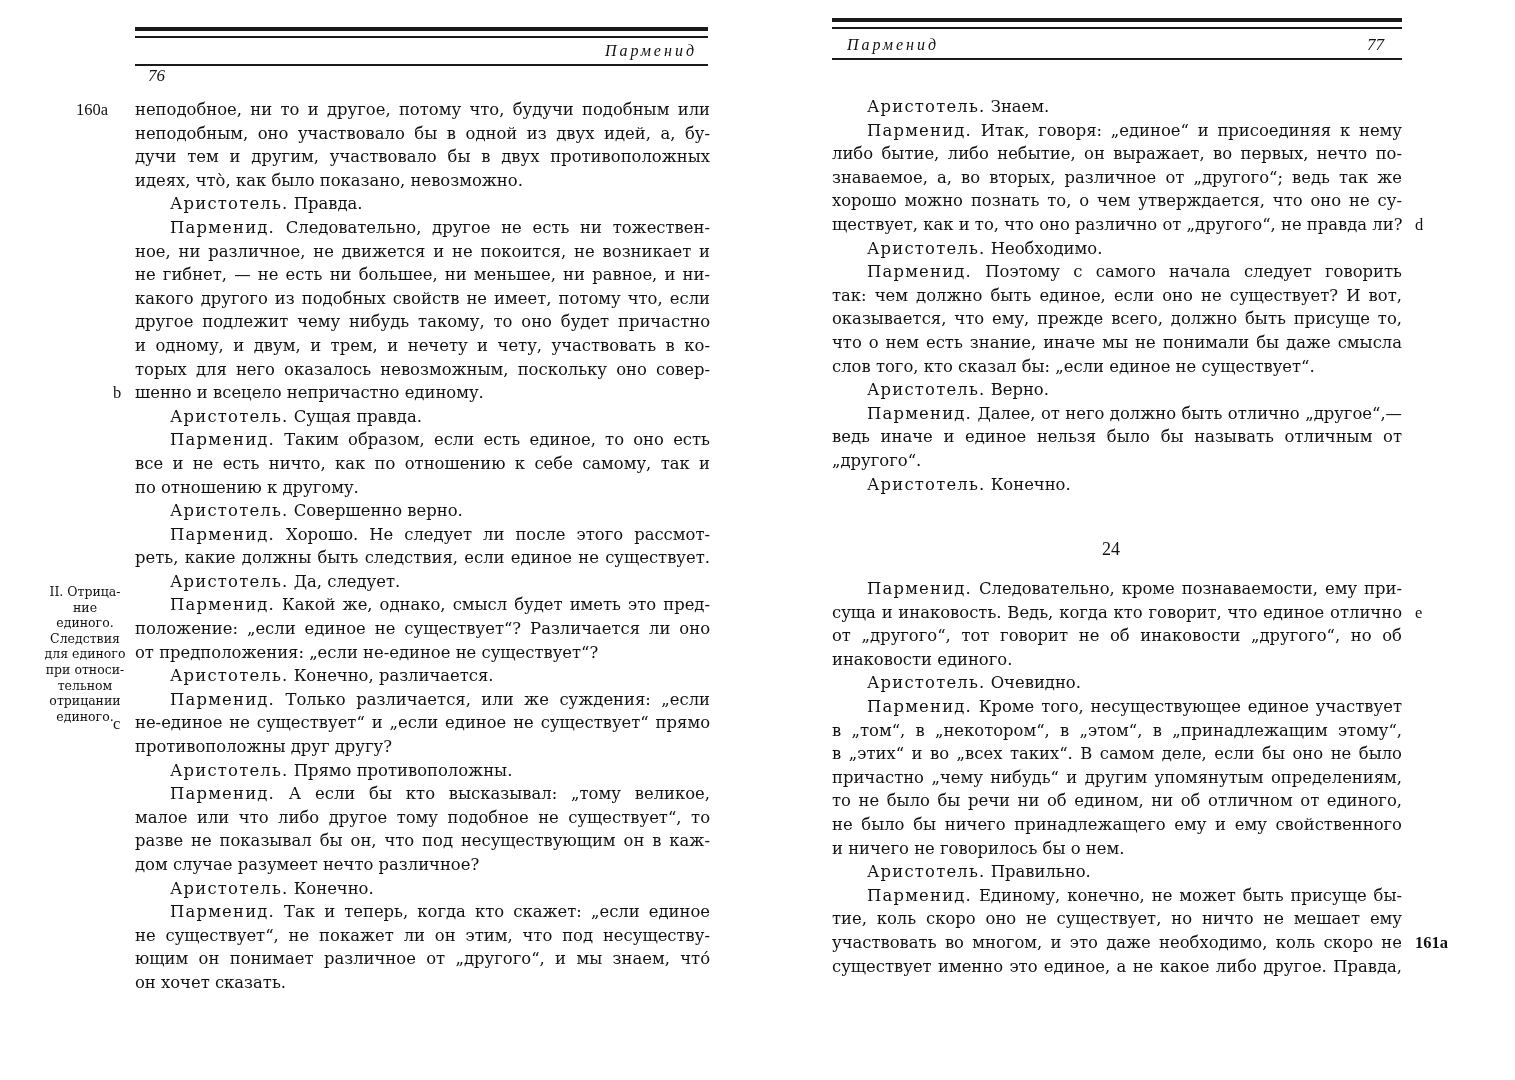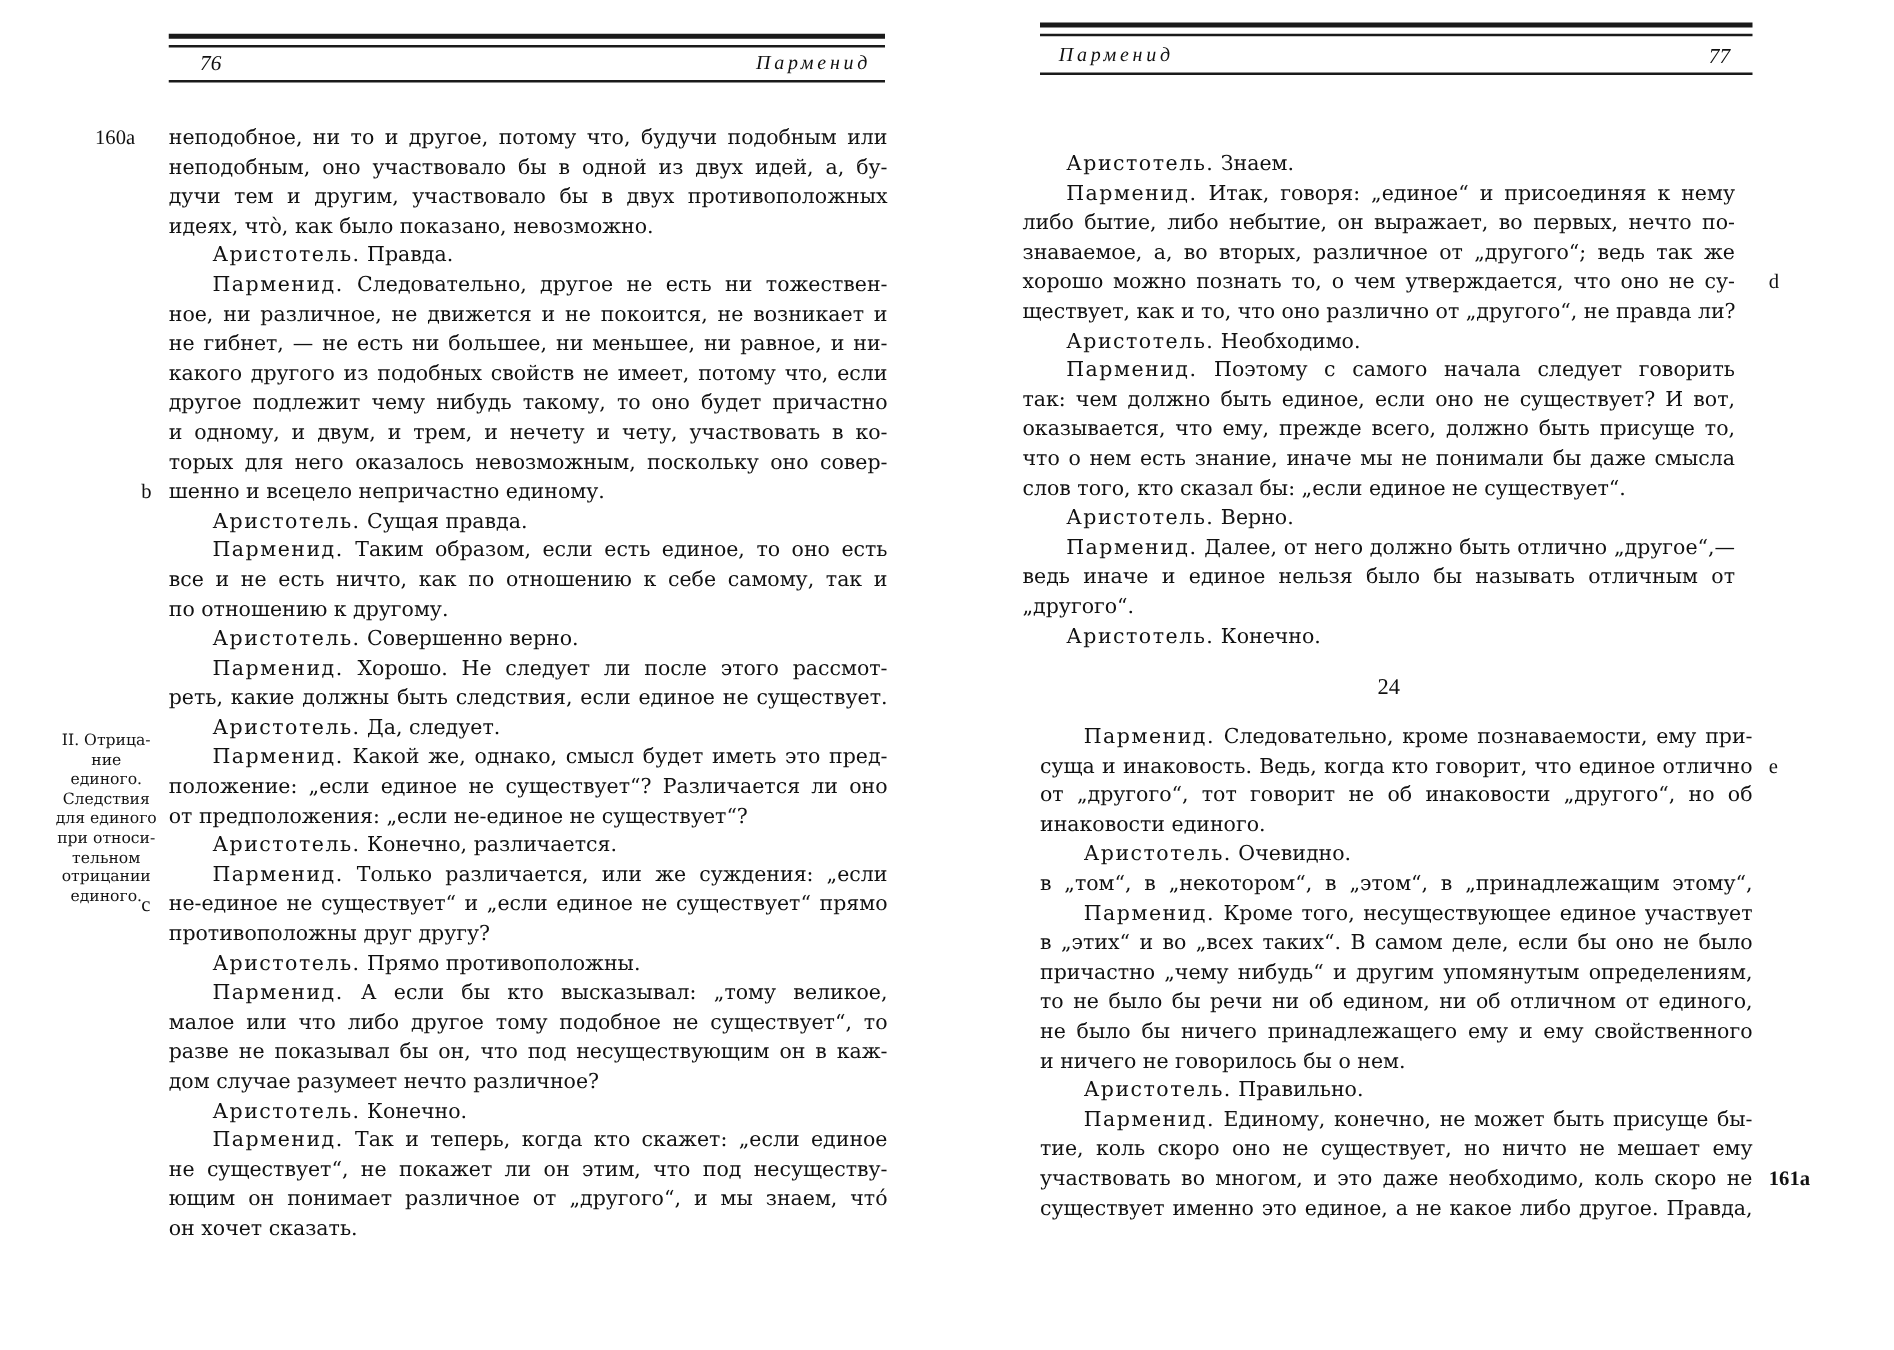--- a/index.html
+++ b/index.html
@@ -22,21 +22,21 @@
   .margin-num { position:absolute; font-size:16.5px; line-height:23.6px; font-family:"Liberation Serif",serif; }
   .side-note { position:absolute; font-size:12.5px; line-height:15.6px; text-align:center; width:82px; }
   .section-num { position:absolute; font-size:18px; font-family:"Liberation Serif",serif; }
 </style>
 </head>
 <body>
 
 <div class="page page-left">
   <div class="rule-thick" style="left:135px; top:27px; width:573px;"></div>
   <div class="rule-thin" style="left:135px; top:36px; width:573px;"></div>
-  <div class="hdr-num" style="left:160px;">76</div>
+  <div class="hdr-num" style="left:148px;margin-top:25px;">76</div>
   <div class="hdr-title" style="right:60px;">Парменид</div>
   <div class="rule-thin" style="left:135px; top:64px; width:573px;"></div>
 
   <div class="text" id="left-text" style="left:135px; top:98px; width:575px;">
       <span class="line"><span>неподобное, ни то и другое, потому что, будучи подобным или</span></span>
       <span class="line"><span>неподобным, оно участвовало бы в одной из двух идей, а, бу-</span></span>
       <span class="line"><span>дучи тем и другим, участвовало бы в двух противоположных</span></span>
       <span class="line last"><span>идеях, что̀, как было показано, невозможно.</span></span>
       <span class="line indent last"><span class="speaker">Аристотель.</span><span> Правда.</span></span>
       <span class="line indent"><span class="speaker">Парменид.</span><span> Следовательно, другое не есть ни тожествен-</span></span>
@@ -90,21 +90,21 @@
     </div>
 </div>
 
 <div class="page page-right">
   <div class="rule-thick" style="left:75px; top:18px; width:570px;"></div>
   <div class="rule-thin" style="left:75px; top:27px; width:570px;"></div>
   <div class="hdr-title" style="left:90px; top:34px;">Парменид</div>
   <div class="hdr-num" style="left:610px; top:34px;">77</div>
   <div class="rule-thin" style="left:75px; top:58px; width:570px;"></div>
 
-  <div class="text" id="right-text-top" style="left:61px; top:95px; width:570px;margin-top:24px;">
+  <div class="text" id="right-text-top" style="left:75px; top:95px; width:570px;">
       <span class="line indent last"><span class="speaker">Аристотель.</span><span> Знаем.</span></span>
       <span class="line indent"><span class="speaker">Парменид.</span><span> Итак, говоря: „единое“ и присоединяя к нему</span></span>
       <span class="line"><span>либо бытие, либо небытие, он выражает, во первых, нечто по-</span></span>
       <span class="line"><span>знаваемое, а, во вторых, различное от „другого“; ведь так же</span></span>
       <span class="line"><span>хорошо можно познать то, о чем утверждается, что оно не су-</span></span>
       <span class="line"><span>ществует, как и то, что оно различно от „другого“, не правда ли?</span></span>
       <span class="line indent last"><span class="speaker">Аристотель.</span><span> Необходимо.</span></span>
       <span class="line indent"><span class="speaker">Парменид.</span><span> Поэтому с самого начала следует говорить</span></span>
       <span class="line"><span>так: чем должно быть единое, если оно не существует? И вот,</span></span>
       <span class="line"><span>оказывается, что ему, прежде всего, должно быть присуще то,</span></span>
@@ -116,22 +116,22 @@
       <span class="line last"><span>„другого“.</span></span>
       <span class="line indent last"><span class="speaker">Аристотель.</span><span> Конечно.</span></span>
     </div>
   <div class="section-num" style="left:345px; top:539px;">24</div>
   <div class="text" id="right-text-bottom" style="left:75px; top:577px; width:570px;">
       <span class="line indent"><span class="speaker">Парменид.</span><span> Следовательно, кроме познаваемости, ему при-</span></span>
       <span class="line"><span>суща и инаковость. Ведь, когда кто говорит, что единое отлично</span></span>
       <span class="line"><span>от „другого“, тот говорит не об инаковости „другого“, но об</span></span>
       <span class="line last"><span>инаковости единого.</span></span>
       <span class="line indent last"><span class="speaker">Аристотель.</span><span> Очевидно.</span></span>
+      <span class="line indent"><span class="speaker">Парменид.</span><span> Кроме того, несуществующее единое участвует</span></span>
       <span class="line"><span>в „том“, в „некотором“, в „этом“, в „принадлежащим этому“,</span></span>
-      <span class="line indent"><span class="speaker">Парменид.</span><span> Кроме того, несуществующее единое участвует</span></span>
       <span class="line"><span>в „этих“ и во „всех таких“. В самом деле, если бы оно не было</span></span>
       <span class="line"><span>причастно „чему нибудь“ и другим упомянутым определениям,</span></span>
       <span class="line"><span>то не было бы речи ни об едином, ни об отличном от единого,</span></span>
       <span class="line"><span>не было бы ничего принадлежащего ему и ему свойственного</span></span>
       <span class="line last"><span>и ничего не говорилось бы о нем.</span></span>
       <span class="line indent last"><span class="speaker">Аристотель.</span><span> Правильно.</span></span>
       <span class="line indent"><span class="speaker">Парменид.</span><span> Единому, конечно, не может быть присуще бы-</span></span>
       <span class="line"><span>тие, коль скоро оно не существует, но ничто не мешает ему</span></span>
       <span class="line"><span>участвовать во многом, и это даже необходимо, коль скоро не</span></span>
       <span class="line"><span>существует именно это единое, а не какое либо другое. Правда,</span></span>

